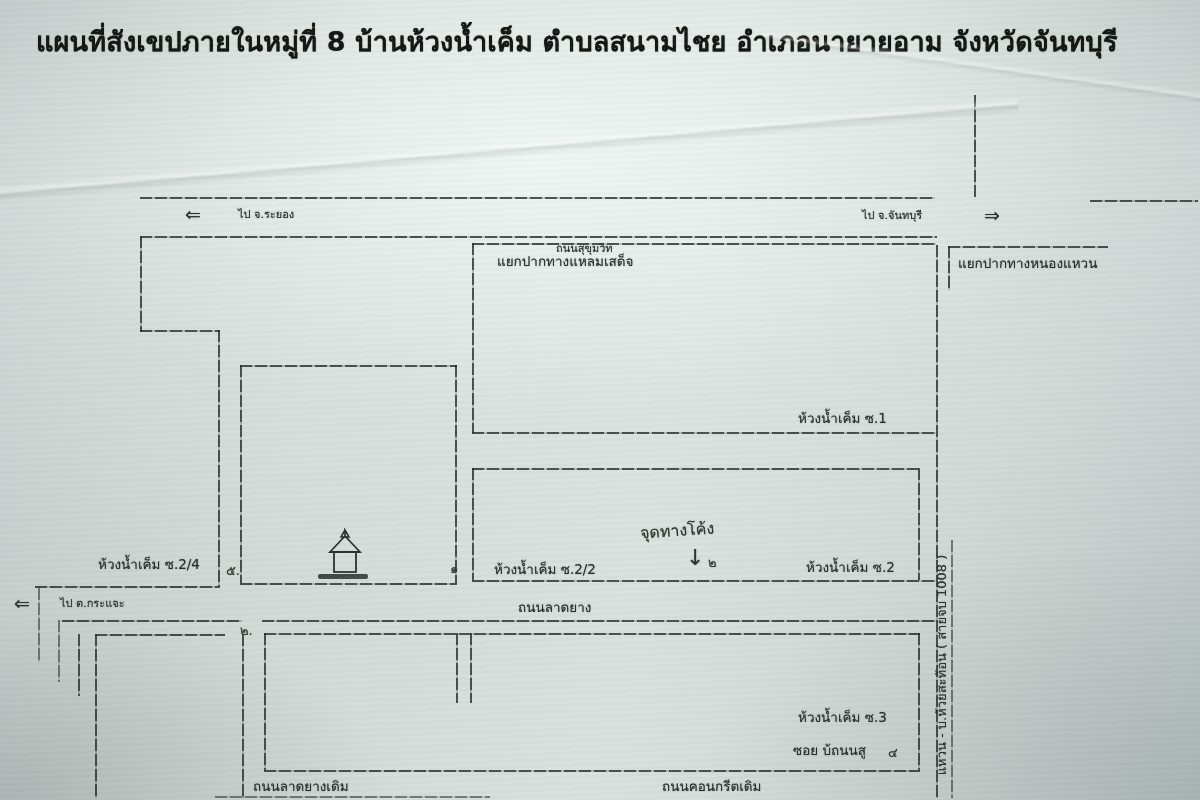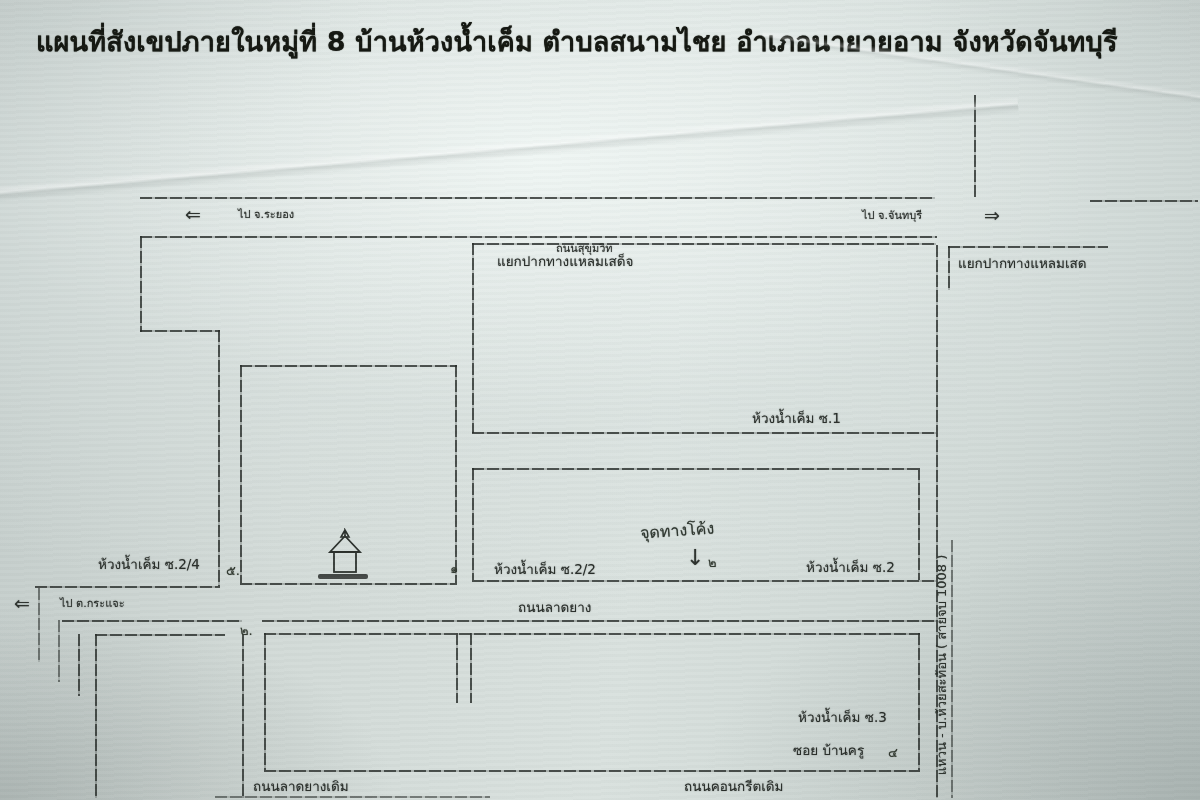--- a/index.html
+++ b/index.html
@@ -113,42 +113,42 @@
   </div>
   <div class="smudge"></div>
 
   <span class="lbl arrow" style="left:185px;top:203px;">⇐</span>
   <span class="lbl" style="left:238px;top:205px;">ไป จ.ระยอง</span>
   <span class="lbl" style="left:556px;top:205px;margin-top:34px;">ถนนสุขุมวิท</span>
   <span class="lbl" style="left:862px;top:206px;">ไป จ.จันทบุรี</span>
   <span class="lbl arrow" style="left:984px;top:204px;">⇒</span>
 
   <span class="lbl f14" style="left:497px;top:250px;text-align:center;">แยกปากทางแหลมเสด็จ</span>
-  <span class="lbl f14" style="left:958px;top:252px;">แยกปากทางแหลมเสด</span>
+  <span class="lbl f14" style="left:958px;top:252px;">แยกปากทางหนองแหวน</span>
 
-  <span class="lbl f14" style="left:752px;top:407px;">ห้วงน้ำเค็ม ซ.1</span>
+  <span class="lbl f14" style="left:798px;top:407px;">ห้วงน้ำเค็ม ซ.1</span>
   <span class="lbl f14" style="left:85px;top:553px;margin-left:13px;">ห้วงน้ำเค็ม ซ.2/4</span>
   <span class="lbl mark" style="left:226px;top:560px;">๕.</span>
   <span class="lbl mark" style="left:450px;top:558px;">๑</span>
   <span class="lbl f14" style="left:494px;top:558px;">ห้วงน้ำเค็ม ซ.2/2</span>
   <span class="lbl f14" style="left:806px;top:556px;">ห้วงน้ำเค็ม ซ.2</span>
 
   <span class="lbl hand" style="left:640px;top:518px;">จุดทางโค้ง</span>
   <span class="lbl arrow" style="left:686px;top:545px;font-size:22px;">↓</span>
   <span class="lbl mark" style="left:708px;top:552px;">๒</span>
 
   <span class="lbl arrow" style="left:14px;top:592px;">⇐</span>
   <span class="lbl" style="left:60px;top:594px;text-align:right;">ไป ต.กระแจะ</span>
   <span class="lbl f14" style="left:518px;top:596px;">ถนนลาดยาง</span>
   <span class="lbl mark" style="left:240px;top:620px;">๒.</span>
 
   <span class="vtext">แหวน - บ.ห้วยสะท้อน ( สายจบ 1008 )</span>
 
   <span class="lbl f14" style="left:798px;top:706px;">ห้วงน้ำเค็ม ซ.3</span>
-  <span class="lbl f14" style="left:793px;top:739px;">ซอย บ้านครู</span>
+  <span class="lbl f14" style="left:793px;top:739px;">ซอย บ้ถนนสู</span>
   <span class="lbl mark" style="left:888px;top:742px;">๔</span>
   <span class="lbl f14" style="left:253px;top:775px;">ถนนลาดยางเดิม</span>
-  <span class="lbl f14" style="left:684px;top:775px;">ถนนคอนกรีตเดิม</span>
+  <span class="lbl f14" style="left:662px;top:775px;">ถนนคอนกรีตเดิม</span>
 
   <div class="crease"></div>
   <div class="crease2"></div>
   <div class="grain"></div>
 </div>
 
 </body></html>

